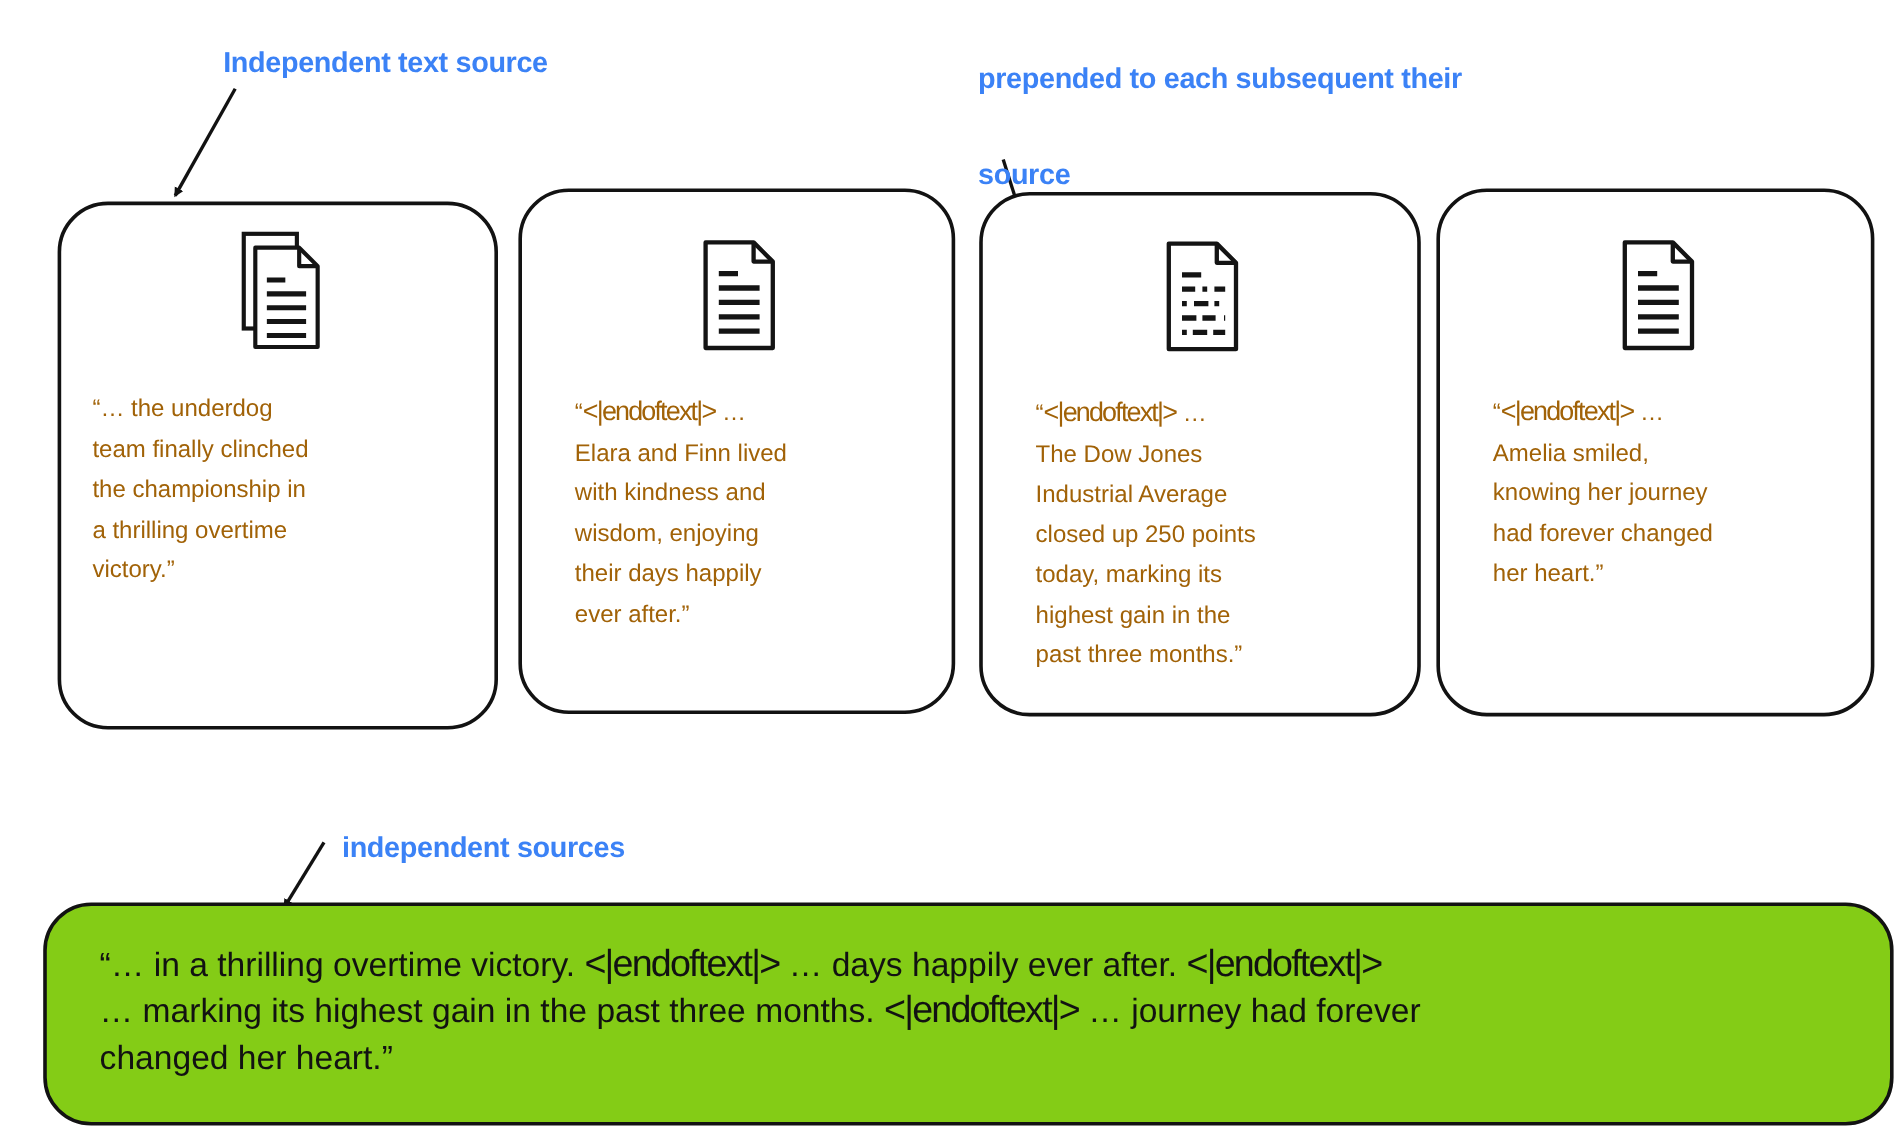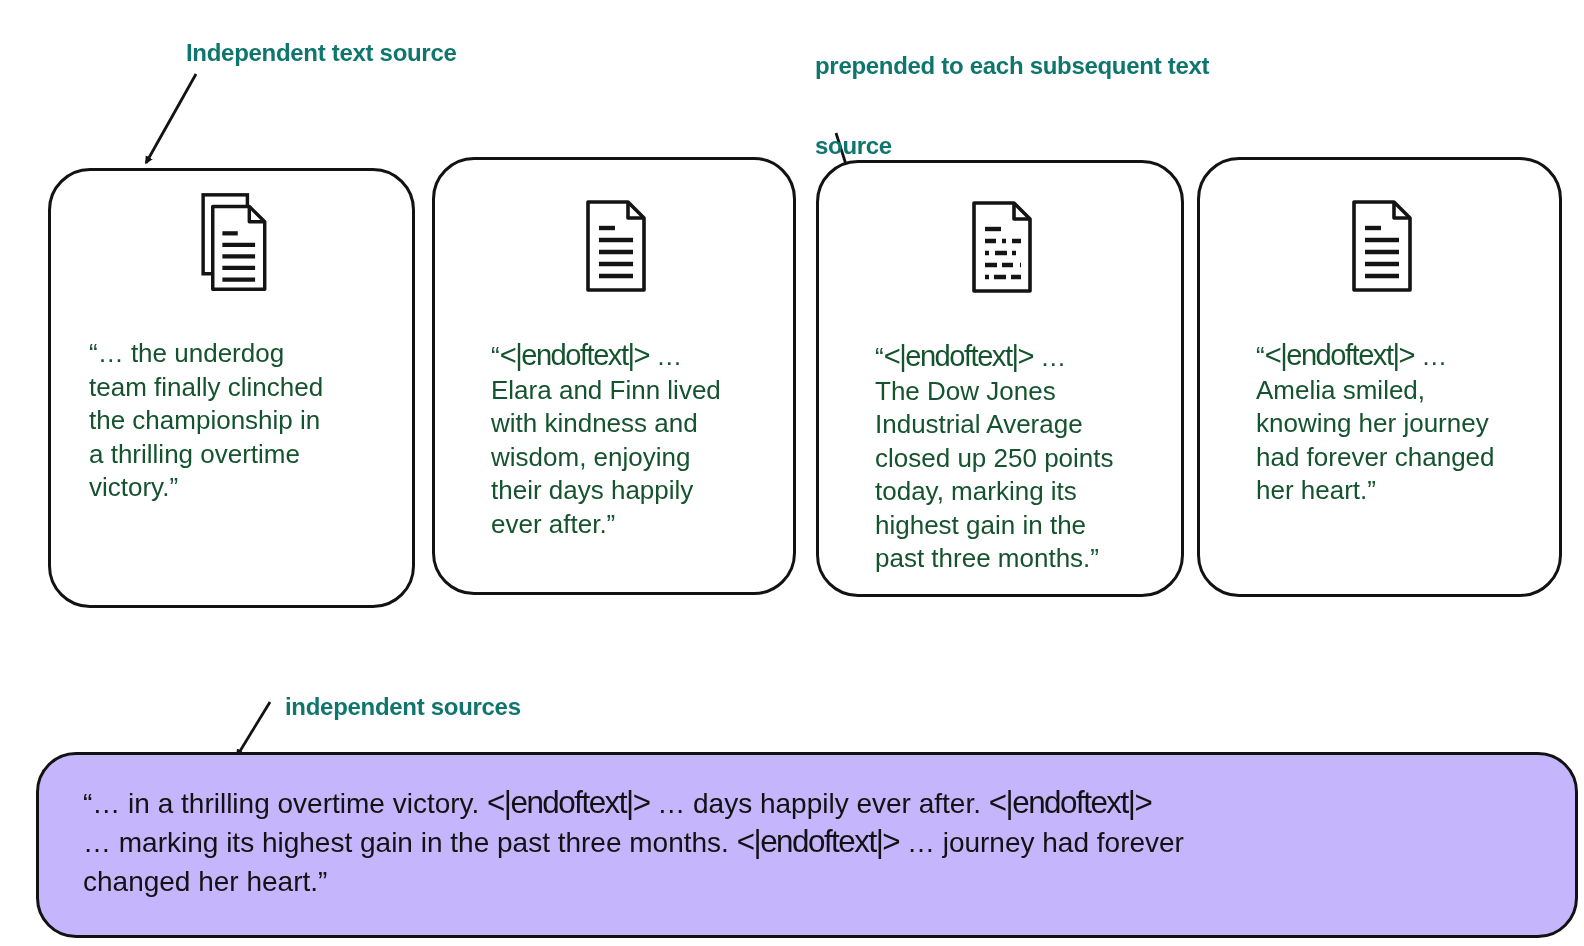--- a/index.html
+++ b/index.html
@@ -11,21 +11,21 @@
     font-family: "Liberation Sans", sans-serif;
     color: #121212;
     overflow: hidden;
   }
   .annotation {
     position: absolute;
     font-weight: bold;
     font-size: 24px;
     line-height: 40px;
     letter-spacing: -0.3px;
-    color: #0f766e;
+    color: #3b82f6;
     white-space: pre-line;
   }
   .annotation .line { display: block; }
   .arrow-layer {
     position: absolute;
     left: 0; top: 0;
     width: 1584px; height: 946px;
     pointer-events: none;
   }
   .card {
@@ -33,46 +33,46 @@
     background: #ffffff;
     border: 3px solid #121212;
     border-radius: 42px;
     box-sizing: border-box;
     display: flex;
     flex-direction: column;
     align-items: center;
   }
   .card .icon-wrap { flex: 0 0 auto; }
   .card p.body {
-    margin: 16px;
+    margin: 4px;
     align-self: stretch;
-    font-size: 26px;
+    font-size: 20px;
     line-height: 33.5px;
     white-space: pre-line;
-    color: #14532d;
+    color: #a16207;
   }
   .token {
     font-family: Liberation Sans, sans-serif;
     font-size: 1.12em;
     line-height: 1;
     letter-spacing: -1.5px;
   }
   #card-1 { left: 48px;  top: 168px; width: 367px; height: 440px; padding-top: 20px; }
   #card-2 { left: 432px; top: 157px; width: 364px; height: 438px; padding-top: 38px; }
   #card-3 { left: 816px; top: 160px; width: 368px; height: 437px; padding-top: 36px; }
   #card-4 { left: 1197px;top: 157px; width: 365px; height: 440px; padding-top: 38px; }
   #card-1 .icon-wrap { margin-bottom: 28px; }
   #card-2 .icon-wrap, #card-3 .icon-wrap, #card-4 .icon-wrap { margin-bottom: 30px; }
   #card-1 p.body { padding: 0 18px 0 22px; }
   #card-2 p.body, #card-3 p.body, #card-4 p.body { padding: 0 16px 0 40px; }
   #concat-card {
     position: absolute;
     left: 36px; top: 752px;
     width: 1542px; height: 186px;
-    background: #c4b5fd;
+    background: #84cc16;
     border: 3.5px solid #121212;
     border-radius: 40px;
     box-sizing: border-box;
   }
   #concat-card p.body {
     margin: 0;
     padding: 29px 40px 0 44px;
     font-size: 28px;
     line-height: 39px;
     white-space: pre-line;
@@ -103,21 +103,21 @@
       <line x1="836" y1="133" x2="889" y2="300" stroke="#121212" stroke-width="2.8" marker-end="url(#ah)"></line>
     </g>
     <g>
       <line x1="270" y1="702" x2="237" y2="756" stroke="#121212" stroke-width="2.8" marker-end="url(#ah)"></line>
     </g>
   </svg>
 
   <div id="label-1" class="annotation">Independent text source</div>
 
   <div id="label-2" class="annotation">
-    <span class="line">prepended to each subsequent text</span>
+    <span class="line">prepended to each subsequent their</span>
     <span class="line">source</span>
   </div>
 
   <div id="label-3" class="annotation">
     <span class="line">independent sources</span>
   </div>
 
   <div id="card-1" class="card">
     <div class="icon-wrap">
       <svg class="doc-svg" width="78" height="102" viewBox="0 0 80 106" xmlns="http://www.w3.org/2000/svg">

